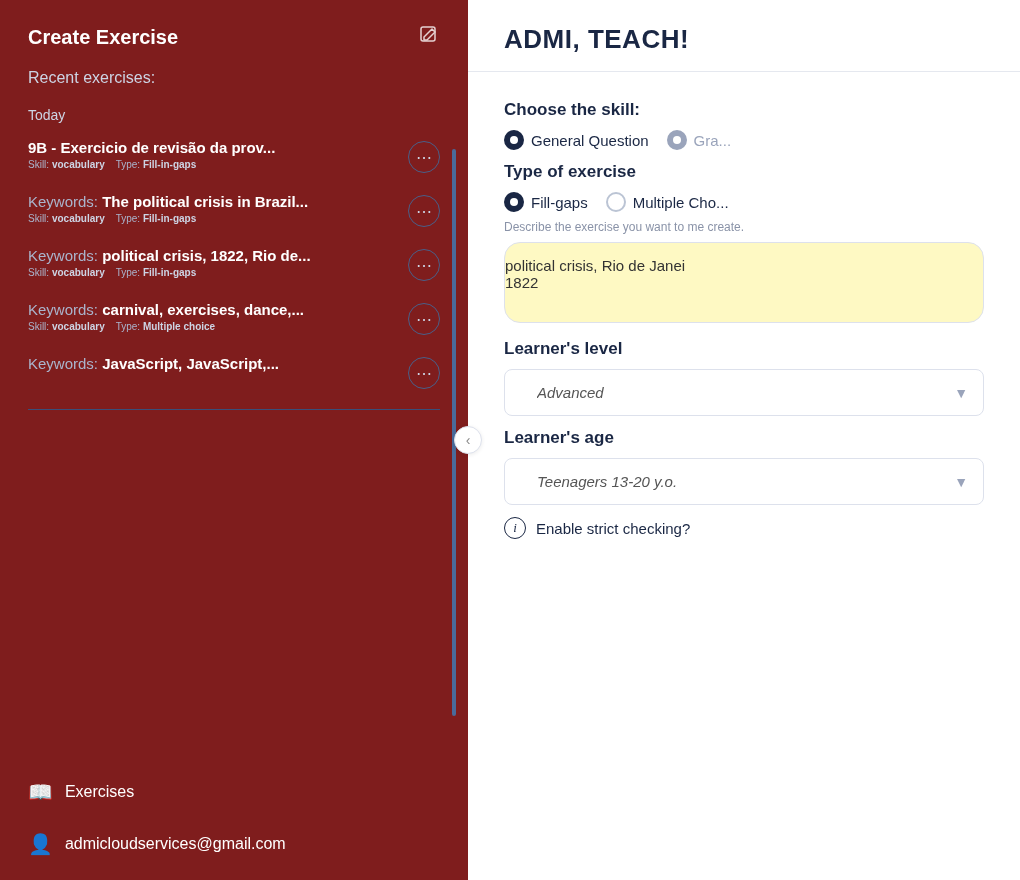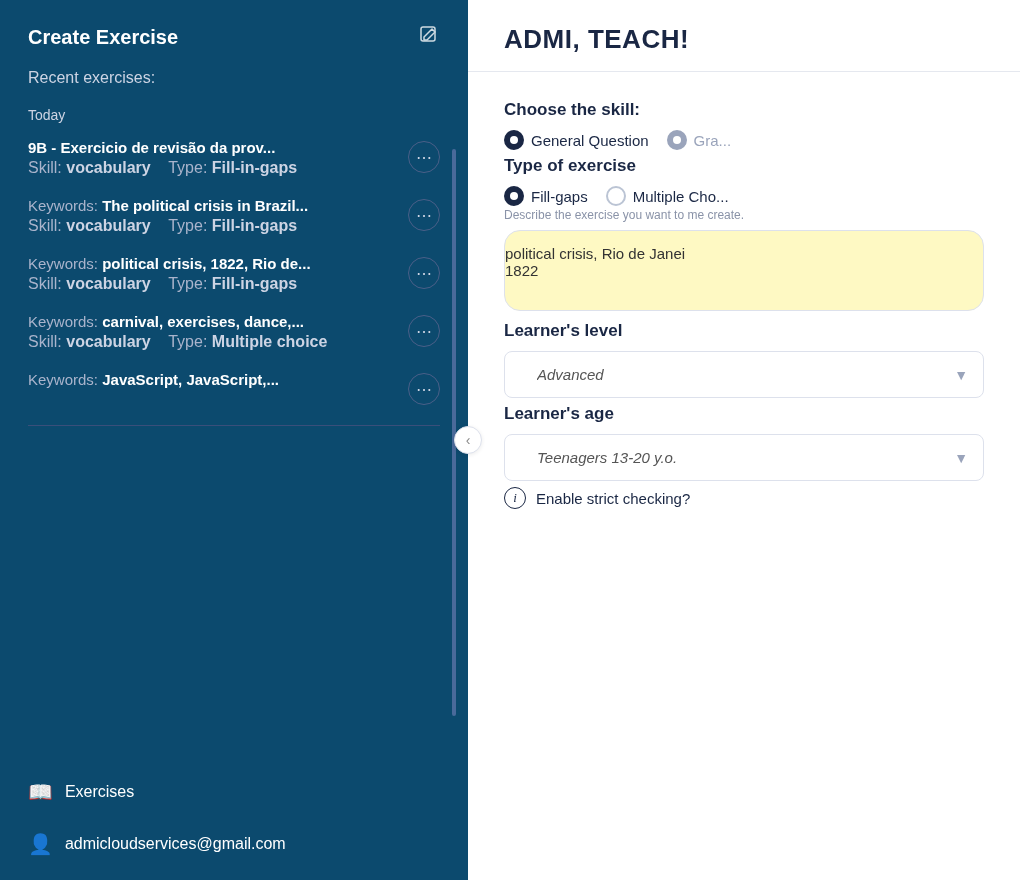--- a/index.html
+++ b/index.html
@@ -2,21 +2,21 @@
 <html><head>
   <meta charset="utf-8">
   <style>
     * { box-sizing: border-box; margin: 0; padding: 0; }
     body { font-family: 'Segoe UI', Arial, sans-serif; display: flex; height: 880px; width: 1020px; overflow: hidden; background: #fff; }
 
     
     .sidebar {
       width: 468px;
       min-width: 468px;
-      background: #0c4a6e;
+      background: #7f1d1d;
       color: #fff;
       display: flex;
       flex-direction: column;
       height: 100%;
       overflow: hidden;
     }
 
     .sidebar-header {
       display: flex;
       align-items: center;
@@ -72,21 +72,21 @@
     }
 
     .exercise-item-title {
       font-size: 15px;
       font-weight: 700;
       color: #fff;
       margin-bottom: 3px;
     }
 
     .exercise-item-meta {
-      font-size: 16px;
+      font-size: 10px;
       color: #cdd4e4;
     }
 
     .exercise-item-meta span.meta-label {
       font-weight: 400;
       color: #aab4cc;
     }
 
     .exercise-item-meta span.meta-value {
       font-weight: 700;
@@ -159,21 +159,21 @@
       font-size: 26px;
       font-weight: 800;
       color: #1a2744;
       letter-spacing: 0.5px;
     }
 
     .main-content {
       padding: 28px 36px 28px 36px;
       display: flex;
       flex-direction: column;
-      gap: 6px;
+      gap: 12px;
     }
 
     .section-title {
       font-size: 17px;
       font-weight: 700;
       color: #1a2744;
       margin-bottom: 10px;
     }
 
     .radio-group {

